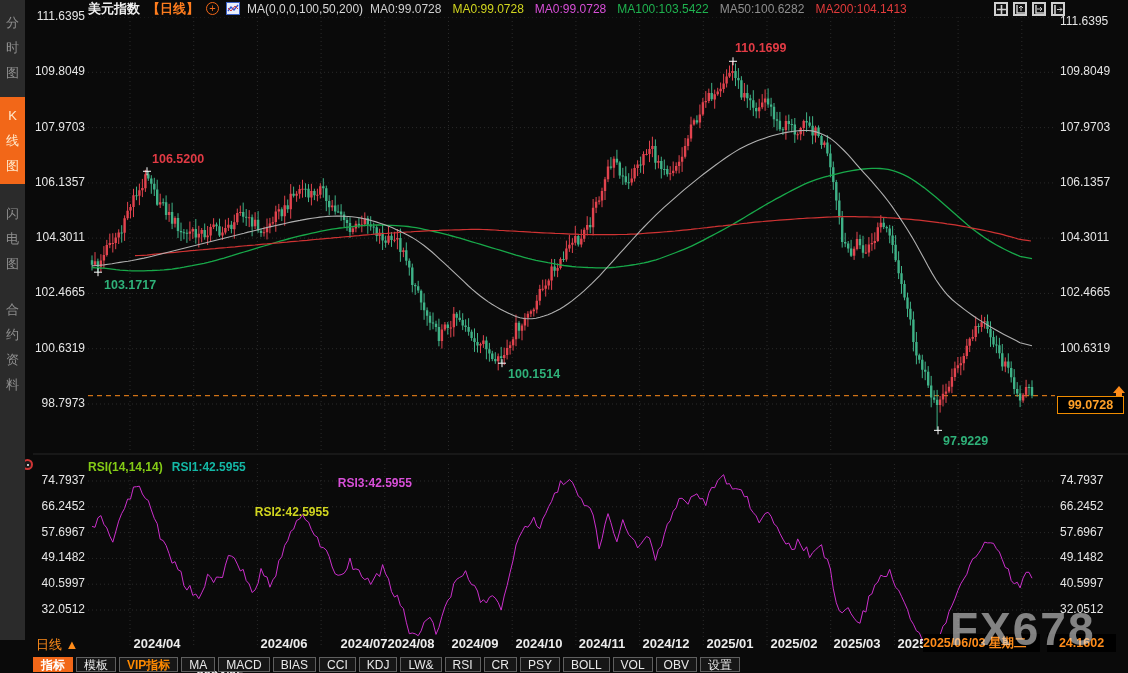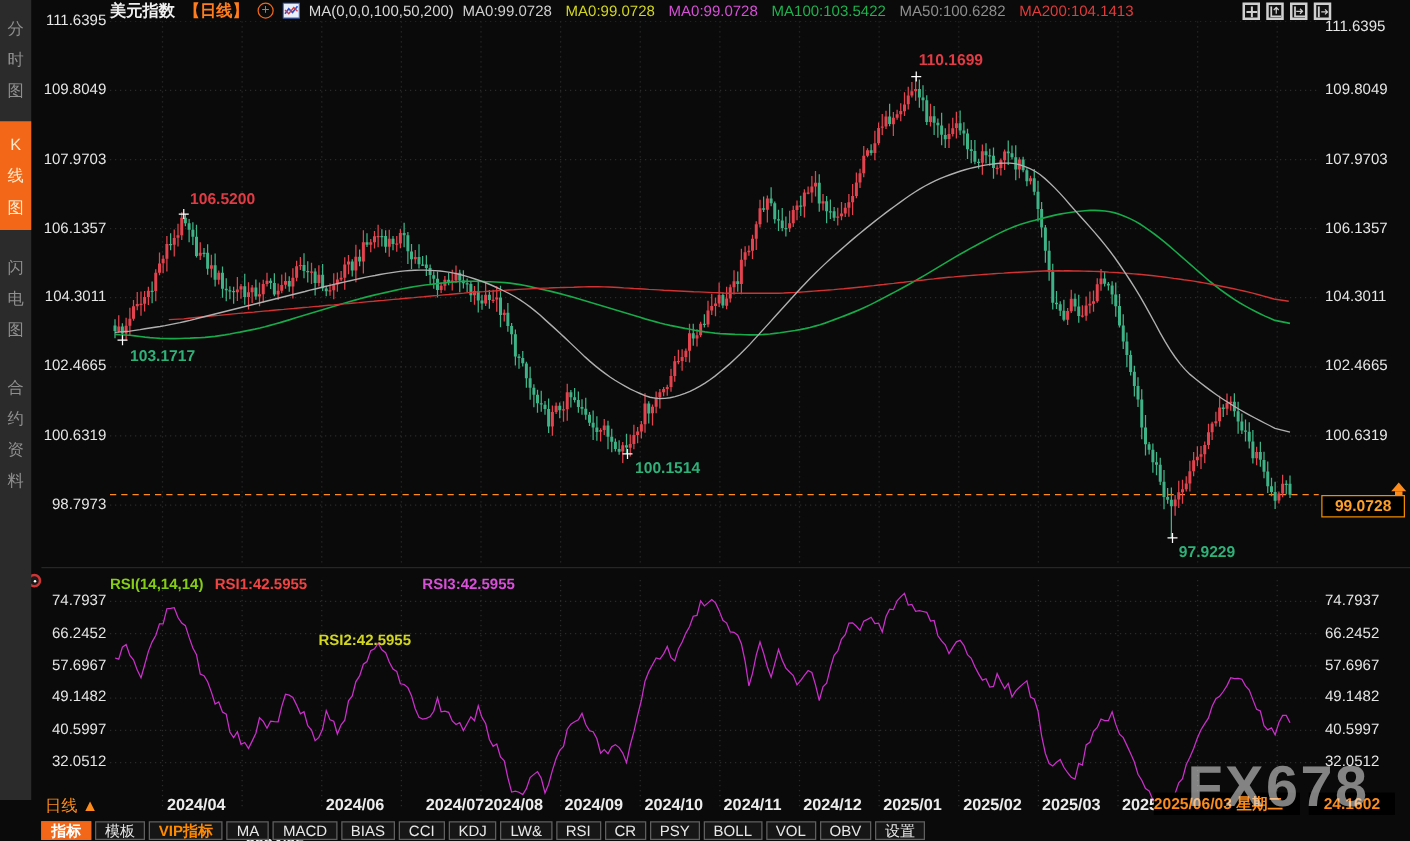--- a/index.html
+++ b/index.html
@@ -201,23 +201,23 @@
       <path d="M696 44.286249039999994h8M700 40.286249039999994v8" stroke="#fff" stroke-width="1"></path>
       <text x="702" y="35.286249039999994" fill="#e23b45" font-size="12.5" font-weight="bold" font-family="Liberation Sans, sans-serif">110.1699</text>
       <path d="M901 413.34836934h8M905 409.34836934v8" stroke="#fff" stroke-width="1"></path>
       <text x="910" y="428.34836934" fill="#2fb179" font-size="12.5" font-weight="bold" font-family="Liberation Sans, sans-serif">97.9229</text>
       <path d="M59.0 509.4L62.0 510.3L64.9 500.8L67.9 498.6L70.9 507.3L73.8 510.9L76.8 519.1L79.8 525.2L82.7 515.0L85.7 504.1L88.7 496.5L91.6 491.4L94.6 482.1L97.5 482.1L100.5 470.0L103.5 469.7L106.4 469.2L109.4 477.0L112.4 481.5L115.3 483.5L118.3 492.9L121.3 501.4L124.2 506.7L127.2 522.2L130.2 523.6L133.1 528.4L136.1 536.7L139.1 546.2L142.0 544.6L145.0 552.7L148.0 554.4L150.9 568.7L153.9 573.1L156.9 568.4L159.8 578.4L162.8 577.0L165.8 581.7L168.7 575.9L171.7 569.6L174.6 557.2L177.6 560.1L180.6 565.6L183.5 560.0L186.5 560.3L189.5 560.5L192.4 548.1L195.4 538.4L198.4 539.1L201.3 540.9L204.3 547.1L207.3 554.0L210.2 552.4L213.2 563.6L216.2 567.0L219.1 575.5L222.1 572.9L225.1 566.2L228.0 551.5L231.0 558.9L234.0 560.0L236.9 570.2L239.9 562.8L242.8 559.1L245.8 543.7L248.8 539.7L251.7 528.3L254.7 523.7L257.7 514.4L260.6 512.2L263.6 503.5L266.6 502.0L269.5 497.6L272.5 502.9L275.5 505.1L278.4 512.6L281.4 518.2L284.4 520.1L287.3 530.0L290.3 530.6L293.3 533.1L296.2 539.6L299.2 550.0L302.2 556.9L305.1 558.3L308.1 557.7L311.1 556.3L314.0 552.0L317.0 541.1L319.9 552.5L322.9 551.9L325.9 552.9L328.8 559.8L331.8 562.6L334.8 561.1L337.7 567.5L340.7 562.0L343.7 556.4L346.6 559.5L349.6 547.6L352.6 556.9L355.5 561.8L358.5 574.6L361.5 580.1L364.4 578.2L367.4 588.5L370.4 591.6L373.3 605.2L376.3 616.7L379.3 616.0L382.2 616.8L385.2 618.7L388.1 613.9L391.1 605.1L394.1 602.5L397.0 600.3L400.0 605.6L403.0 617.4L405.9 610.4L408.9 599.3L411.9 589.8L414.8 583.3L417.8 580.2L420.8 566.4L423.7 562.3L426.7 560.4L429.7 558.8L432.6 553.7L435.6 562.6L438.6 567.6L441.5 568.4L444.5 574.0L447.5 585.6L450.4 582.7L453.4 586.0L456.4 580.3L459.3 578.7L462.3 581.1L465.2 585.5L468.2 593.1L471.2 579.0L474.1 568.5L477.1 555.3L480.1 543.2L483.0 528.0L486.0 520.3L489.0 514.8L491.9 509.3L494.9 510.2L497.9 506.1L500.8 500.2L503.8 509.2L506.8 511.7L509.7 502.1L512.7 496.6L515.7 489.5L518.6 484.4L521.6 476.0L524.6 475.3L527.5 463.7L530.5 467.7L533.4 465.3L536.4 462.6L539.4 465.3L542.3 471.5L545.3 479.2L548.3 481.5L551.2 488.5L554.2 488.9L557.2 491.2L560.1 498.0L563.1 512.1L566.1 531.8L569.0 521.7L572.0 507.1L575.0 496.6L577.9 505.6L580.9 516.6L583.9 524.8L586.8 513.9L589.8 502.6L592.8 511.2L595.7 517.5L598.7 520.6L601.6 523.4L604.6 530.9L607.6 527.3L610.5 523.3L613.5 519.4L616.5 521.0L619.4 530.9L622.4 543.4L625.4 532.4L628.3 529.5L631.3 517.3L634.3 507.2L637.2 503.8L640.2 494.3L643.2 490.8L646.1 481.5L649.1 481.3L652.1 484.0L655.0 487.3L658.0 479.9L661.0 478.5L663.9 476.8L666.9 481.9L669.9 481.6L672.8 488.6L675.8 476.2L678.7 470.4L681.7 470.7L684.7 463.7L687.6 460.5L690.6 457.7L693.6 467.1L696.5 466.6L699.5 472.1L702.5 471.6L705.4 472.2L708.4 472.9L711.4 479.8L714.3 479.4L717.3 491.6L720.3 495.7L723.2 498.9L726.2 505.9L729.2 500.9L732.1 496.5L735.1 495.3L738.1 499.3L741.0 506.8L744.0 509.6L746.9 516.4L749.9 522.1L752.9 527.1L755.8 526.0L758.8 532.6L761.8 532.1L764.7 521.9L767.7 528.2L770.7 533.9L773.6 529.8L776.6 540.6L779.6 535.7L782.5 532.8L785.5 530.1L788.5 527.7L791.4 540.6L794.4 542.2L797.4 552.0L800.3 571.8L803.3 585.8L806.3 593.8L809.2 595.8L812.2 592.8L815.2 590.6L818.1 596.8L821.1 601.2L824.0 604.8L827.0 606.3L830.0 593.7L832.9 595.1L835.9 578.9L838.9 576.9L841.8 568.0L844.8 565.0L847.8 558.2L850.7 559.5L853.7 559.5L856.7 552.4L859.6 562.5L862.6 570.4L865.6 573.1L868.5 579.3L871.5 585.8L874.5 592.6L877.4 602.4L880.4 607.2L883.4 613.8L886.3 615.7L889.3 622.9L892.2 627.6L895.2 628.0L898.2 623.6L901.1 625.6L904.1 621.5L907.1 617.8L910.0 609.2L913.0 606.0L916.0 594.6L918.9 588.8L921.9 581.8L924.9 573.4L927.8 566.8L930.8 561.9L933.8 557.3L936.7 548.0L939.7 541.9L942.7 540.1L945.6 536.2L948.6 531.5L951.6 525.1L954.5 525.9L957.5 525.8L960.5 526.4L963.4 531.7L966.4 535.0L969.3 542.7L972.3 550.5L975.3 551.8L978.2 563.5L981.2 566.9L984.2 565.2L987.1 570.9L990.1 561.0L993.1 555.3L996.0 555.3L999.0 561.2" stroke="#cc2fcc" fill="none" stroke-width="1"></path>
     </svg>
 
   <div class="rsi-ic"></div>
   <div class="rsi-head">
     <span id="rsiTitle" style="color: #84cc16;">RSI(14,14,14)</span>
-    <span id="rsi1" style="color: #ef4444; text-align: right;">RSI1:42.5955</span>
+    <span id="rsi1" style="color: #14b8a6; text-align: right;">RSI1:42.5955</span>
     <span id="rsi2" style="color: rgb(210, 214, 31); margin-top: 45px;">RSI2:42.5955</span>
-    <span id="rsi3" style="color: rgb(216, 79, 216);">RSI3:42.5955</span>
+    <span id="rsi3" style="color: rgb(216, 79, 216); margin-top: 16px;">RSI3:42.5955</span>
   </div>
 
   <div class="price-box">99.0728</div>
 
   <div class="period-btn">日线 ▲</div>
   <div class="date-box">2025/06/03 星期二</div>
   <div class="value-box">24.1602</div>
 
   <div class="watermark">FX678</div>
 

